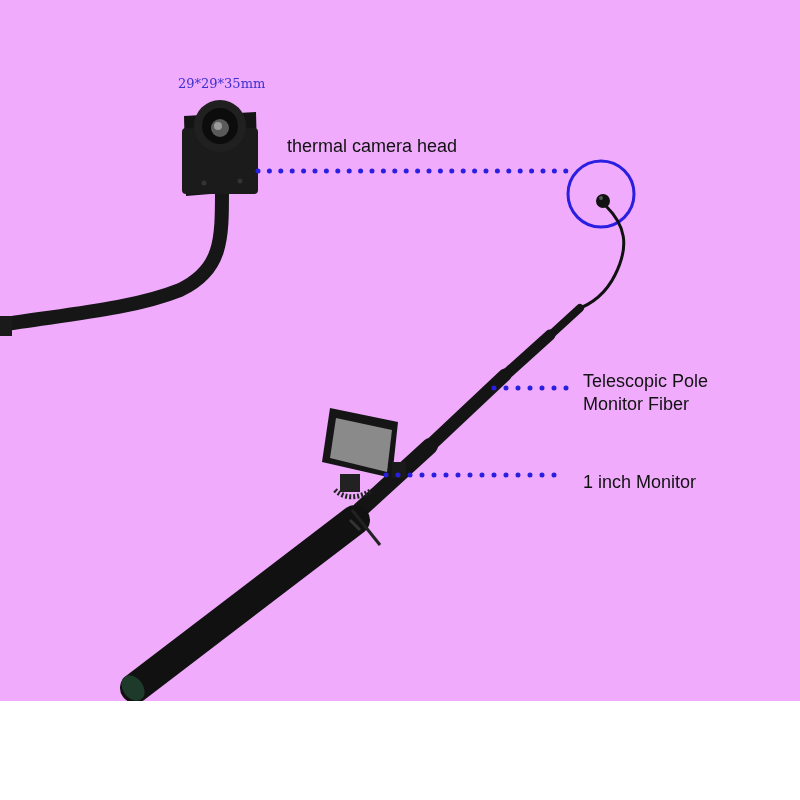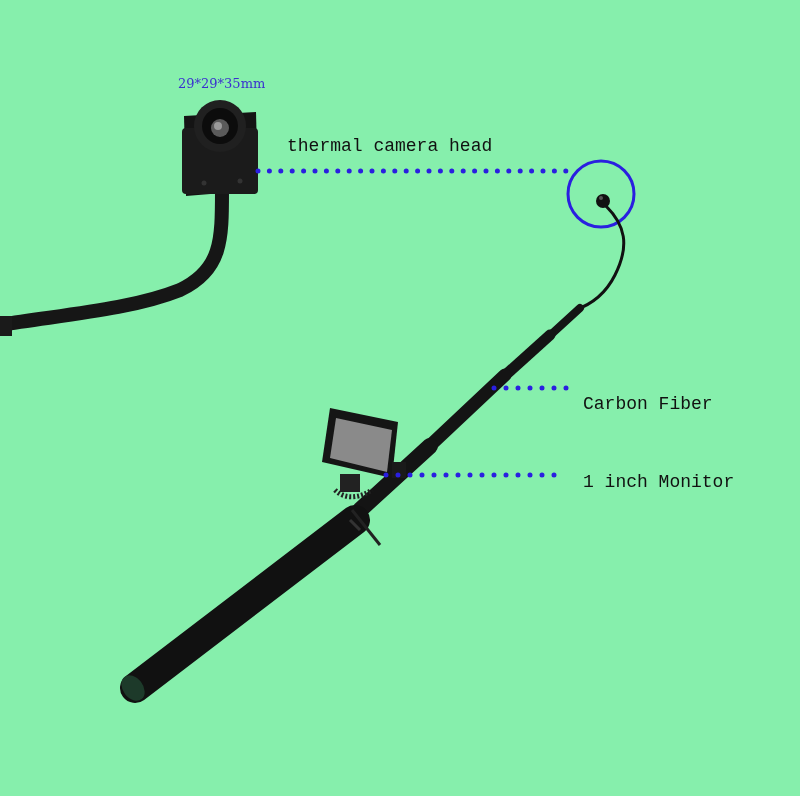--- a/index.html
+++ b/index.html
@@ -1,18 +1,18 @@
 <!DOCTYPE html>
 <html><head>
 <meta charset="utf-8">
 <style>
   html, body { margin: 0; padding: 0; background: #ffffff; }
-  .canvas { position: relative; width: 800px; height: 796px; background: #86efac; overflow: hidden; }
+  .canvas { position: relative; width: 800px; height: 701px; background: #f0abfc; overflow: hidden; }
   svg.scene { position: absolute; left: 0; top: 0; }
-  .label { position: absolute; font-family: Liberation Mono, monospace; color: #111111; font-size: 18px; line-height: 22px; white-space: nowrap; }
+  .label { position: absolute; font-family: Liberation Sans, sans-serif; color: #111111; font-size: 18px; line-height: 22px; white-space: nowrap; }
   .dim { position: absolute; font-family: "DejaVu Serif", serif; font-size: 13px; color: #3a2fd0; white-space: nowrap; }
 </style>
 </head>
 <body>
 
 <div class="canvas">
   <svg class="scene" width="800" height="800" viewBox="0 0 800 800">
 
     <path d="M222 190 C222 240, 222 270, 180 290 C130 310, 60 315, 0 325" stroke="#161616" stroke-width="14" fill="none" stroke-linecap="round"></path>
     <rect x="-4" y="316" width="16" height="20" fill="#1a1a1a"></rect>
@@ -54,15 +54,16 @@
       <line x1="350" y1="520" x2="360" y2="530" stroke="#333" stroke-width="3"></line>
       <rect x="392" y="462" width="14" height="16" fill="#1a1a1a"></rect>
     </g>
 
     <line x1="494" y1="388" x2="568" y2="388" stroke="#2a1fe0" stroke-width="5" stroke-dasharray="0 12" stroke-linecap="round"></line>
     <line x1="386" y1="475" x2="564" y2="475" stroke="#2a1fe0" stroke-width="5" stroke-dasharray="0 12" stroke-linecap="round"></line>
   </svg>
 
   <div class="dim" style="left:178px;top:76px;">29*29*35mm</div>
   <div class="label" style="left:287px;top:135px;">thermal camera head</div>
-  <div class="label" style="left:583px;top:393px;">Carbon Fiber</div>
+  <div class="label" style="left:583px;top:370px;">Telescopic Pole</div>
+  <div class="label" style="left:583px;top:393px;">Monitor Fiber</div>
   <div class="label" style="left:583px;top:471px;">1 inch Monitor</div>
 </div>
 
 </body></html>

